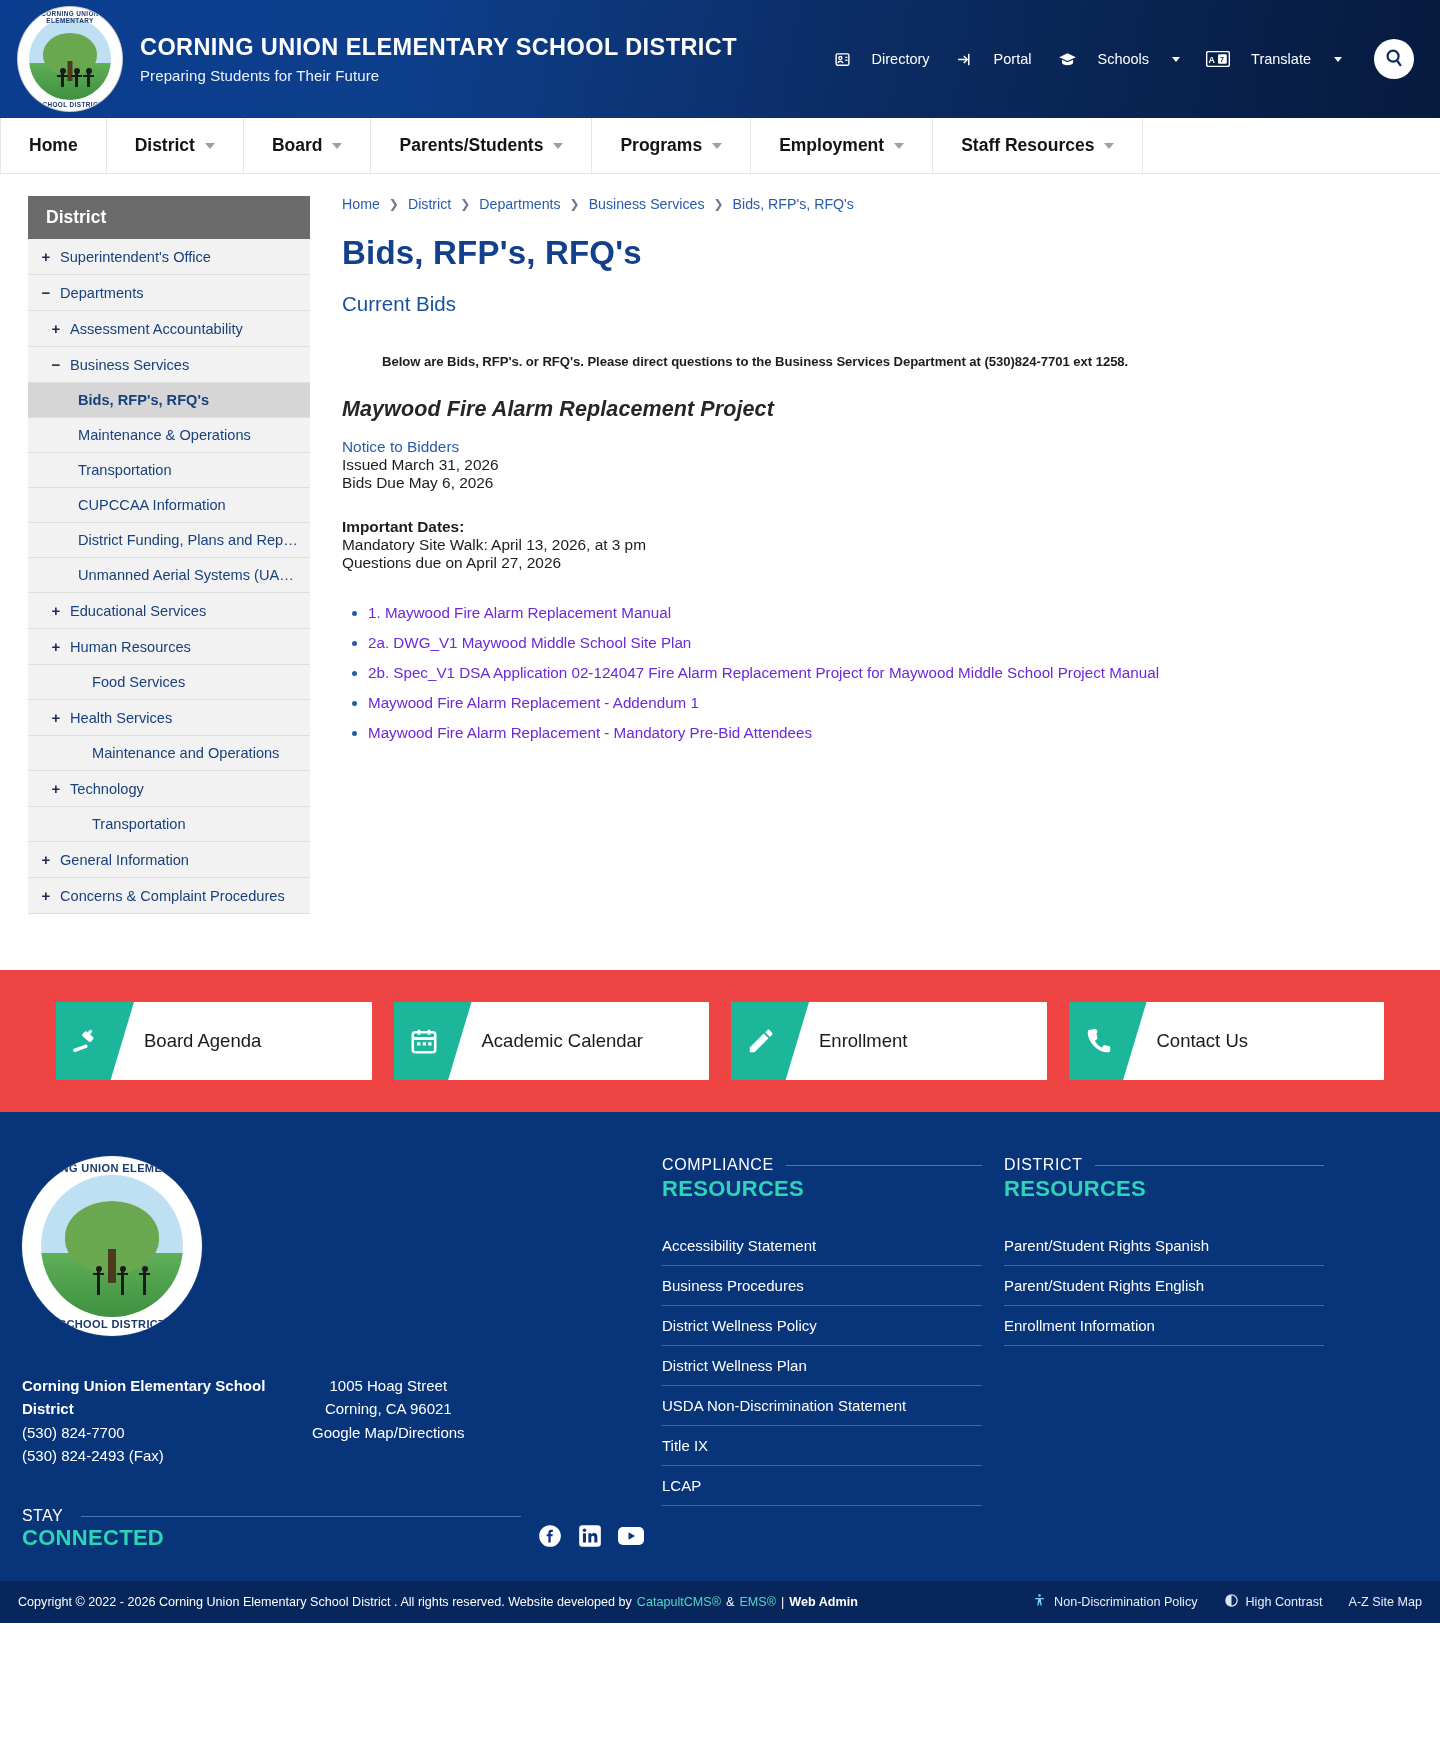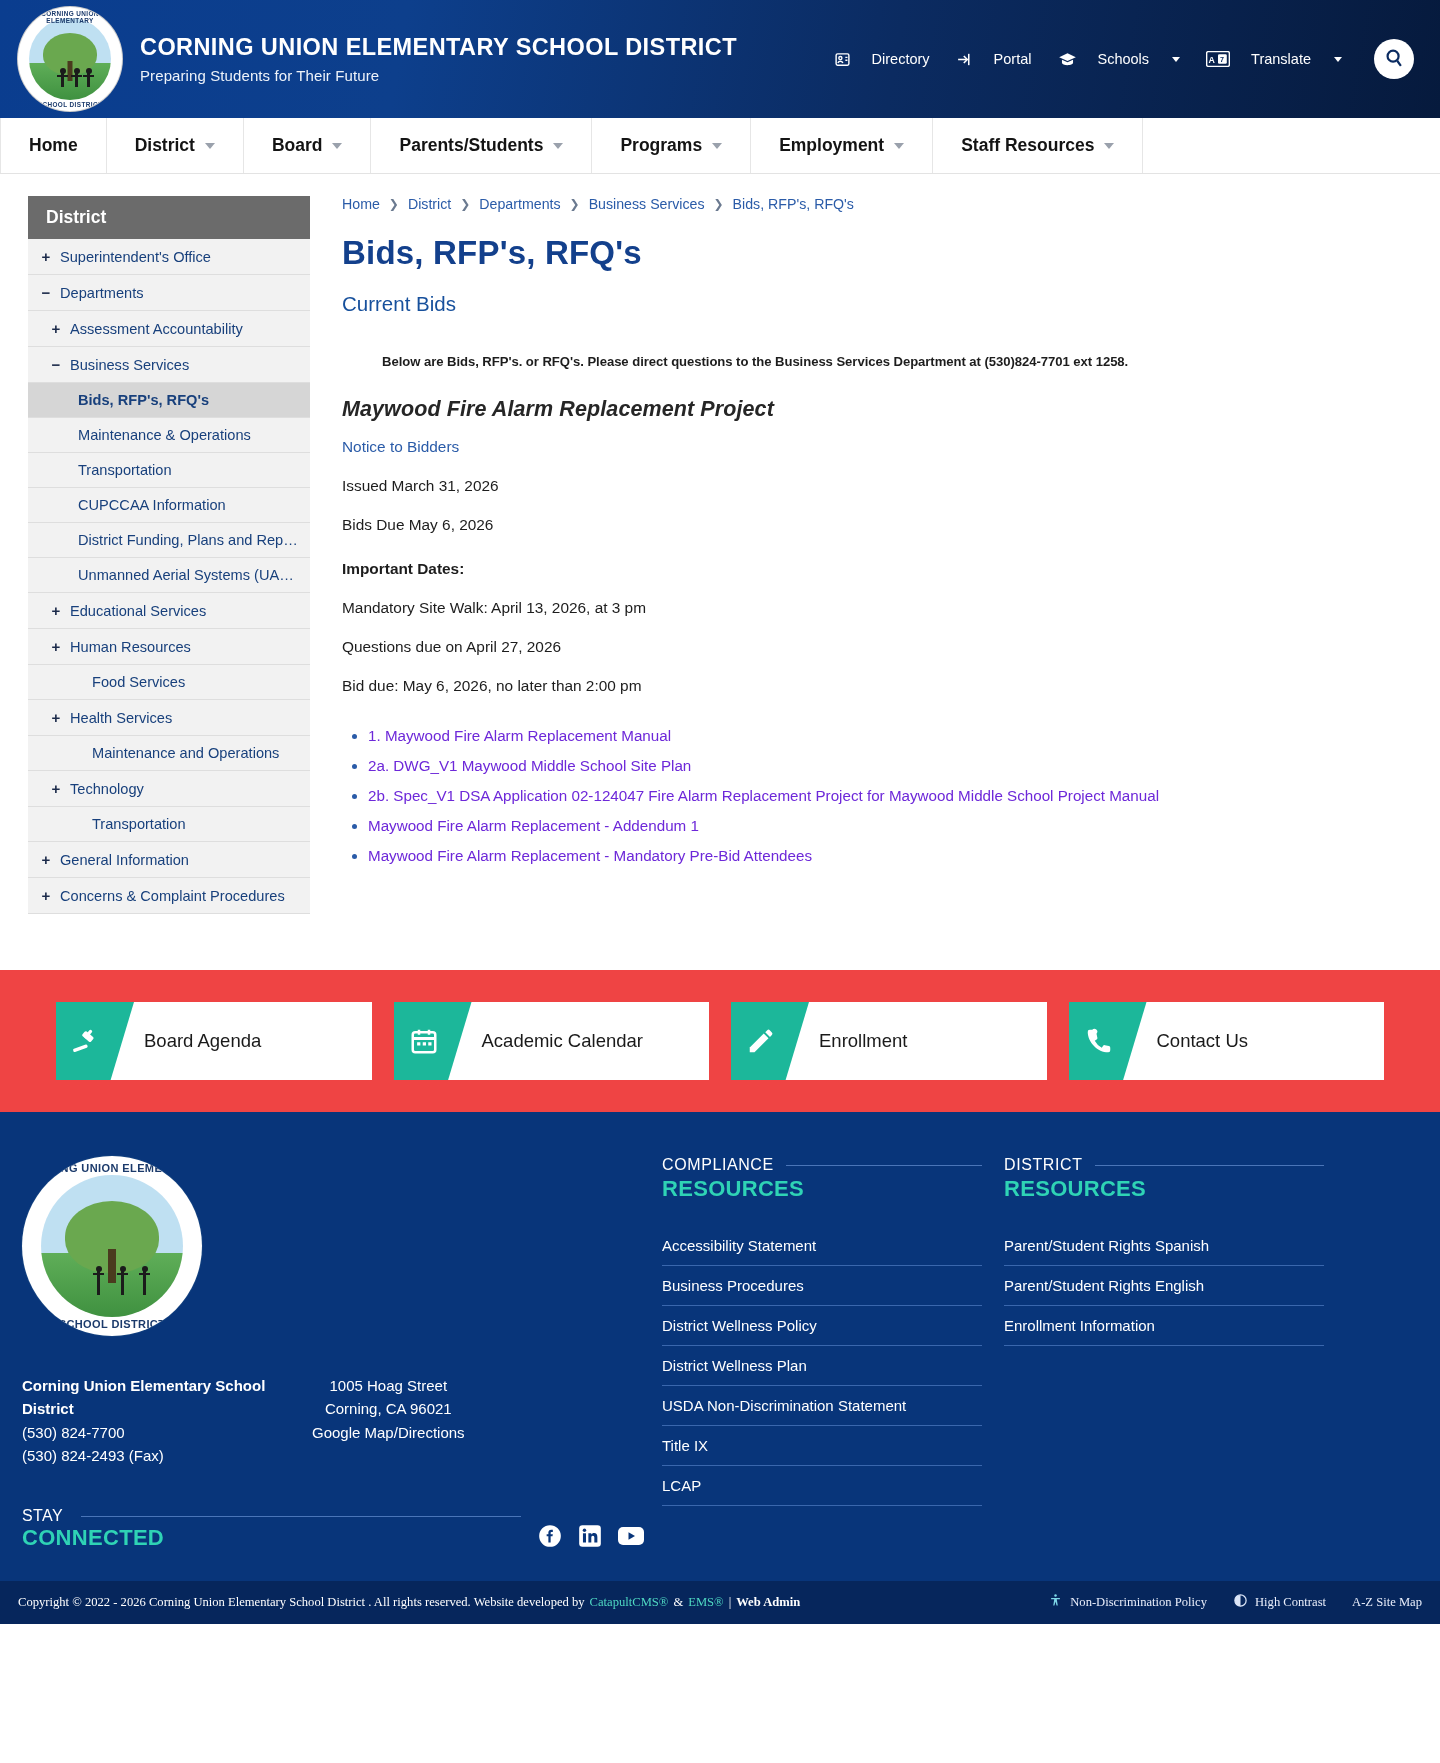--- a/index.html
+++ b/index.html
@@ -122,21 +122,21 @@
   }
   h2.sub-title { font-size: 20.5px; color: #17509c; font-weight: 400; margin: 20px 0 0 0; }
   .intro-line {
     font-size: 13.1px; font-weight: 700; color: #1d1d1d; margin-top: 38px; letter-spacing: -.05px; padding-left: 40px;
   }
   h3.bid-title {
     font-size: 21.5px; font-style: italic; font-weight: 700; color: #262626;
     margin-top: 28px; letter-spacing: .1px;
   }
   .link-line { font-size: 15.4px; color: #2a5ba8; margin-top: 16px; cursor: pointer; }
-  .txt-line { font-size: 15.4px; color: #1d1d1d; margin-top: 21px; }
+  .txt-line { font-size: 15.4px; color: #1d1d1d; margin-top: 0; }
   .dates-head { font-size: 15.4px; font-weight: 700; color: #1d1d1d; margin-top: 26px; }
   ul.doc-list { margin: 30px 0 0 26px; }
   ul.doc-list li {
     font-size: 15.2px; color: #6d28d9; margin-bottom: 8px; cursor: pointer; line-height: 1.45;
   }
   ul.doc-list li::marker { color: #2a5ba8; }
 
   
   .quick-bar { background: #ef4444; padding: 32px 0; }
   .quick-wrap { display: flex; gap: 22px; padding: 0 56px; }
@@ -181,21 +181,21 @@
   .f-col-head .rule { flex: 1; height: 1px; background: #4a75b8; }
   .f-col-head2 { font-size: 22px; font-weight: 700; color: #2fd3b5; letter-spacing: .3px; margin-top: 2px; }
   .f-links { margin-top: 24px; }
   .f-link {
     font-size: 15px; color: #fff; padding: 11px 0; border-bottom: 1px solid #3a67ad; cursor: pointer;
   }
 
   
   .copy-bar {
     background: #06265c; color: #ffffff; font-size: 12.6px;
-    display: flex; align-items: center; padding: 12px 18px; gap: 8px; font-family: Liberation Serif, serif;
+    display: flex; align-items: center; padding: 12px 18px; gap: 8px;
   }
   .copy-left { display: flex; align-items: center; gap: 5px; flex-wrap: wrap; }
   .copy-left .lnk { color: #4fd8c2; cursor: pointer; }
   .copy-left .admin { color: #fff; font-weight: 700; cursor: pointer; }
   .copy-right { margin-left: auto; display: flex; align-items: center; gap: 26px; }
   .copy-right .ci { display: flex; align-items: center; gap: 7px; cursor: pointer; color: #e9eefb; }
   .stay-wrap { display:flex; align-items:flex-end; gap: 0; }
 </style>
 </head>
 <body>
@@ -404,21 +404,20 @@
 
     <h3 class="bid-title">Maywood Fire Alarm Replacement Project</h3>
 
     <div class="link-line">Notice to Bidders</div>
     <div class="txt-line">Issued March 31, 2026</div>
     <div class="txt-line">Bids Due May 6, 2026</div>
 
     <div class="dates-head">Important Dates:</div>
     <div class="txt-line">Mandatory Site Walk: April 13, 2026, at 3 pm</div>
     <div class="txt-line">Questions due on April 27, 2026</div>
-    <div class="txt-line">Bid due: May 6, 2026, no later than 2:00 pm</div>
 
     <ul class="doc-list" id="doc-list">
         <li>1. Maywood Fire Alarm Replacement Manual</li>
         <li>2a. DWG_V1 Maywood Middle School Site Plan</li>
         <li>2b. Spec_V1 DSA Application 02-124047 Fire Alarm Replacement Project for Maywood Middle School Project Manual</li>
         <li>Maywood Fire Alarm Replacement - Addendum 1</li>
         <li>Maywood Fire Alarm Replacement - Mandatory Pre-Bid Attendees</li>
       </ul>
   </main>
 </div>

